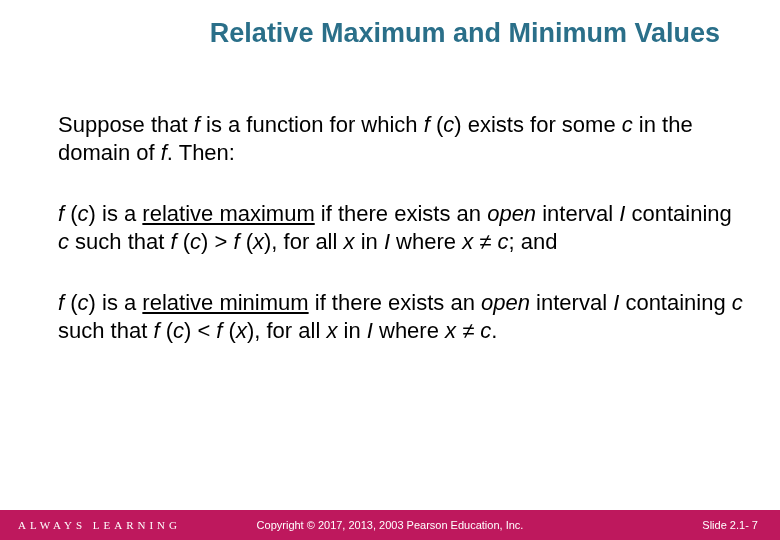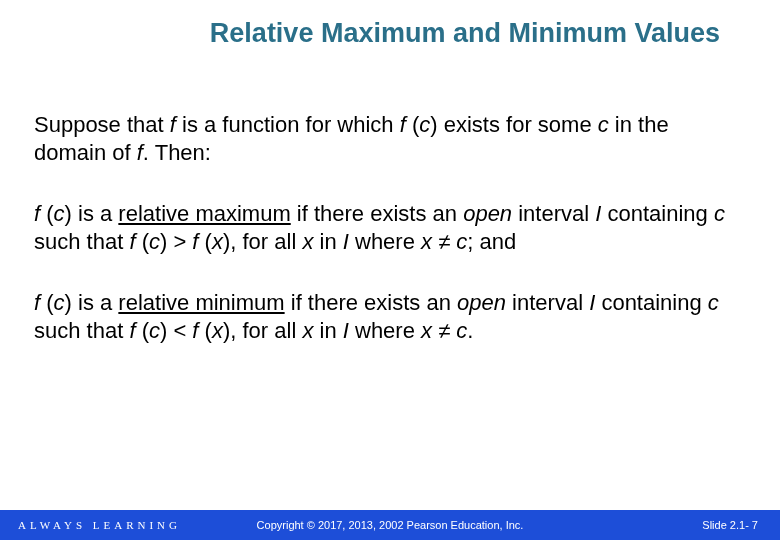--- a/index.html
+++ b/index.html
@@ -25,30 +25,30 @@
     padding-left: 60px;
     padding-right: 60px;
   }
   .body {
     padding: 0 34px;
     margin-top: 62px;
     color: #000;
     font-size: 22px;
     line-height: 1.25;
   }
-  .para { margin-bottom: 34px; }
+  .para { margin-bottom: 34px; margin-left: 24px; }
   .u { text-decoration: underline; }
   em, i { font-style: italic; }
   .footer {
     position: absolute;
     bottom: 0;
     left: 0;
     right: 0;
     height: 30px;
-    background: #1d4ed8;
+    background: #be185d;
     display: flex;
     align-items: center;
     color: #ffffff;
     font-size: 11px;
   }
   .footer .brand {
     letter-spacing: 4px;
     font-size: 11px;
     padding-left: 18px;
     font-weight: 300;
@@ -79,17 +79,17 @@
     <p class="para"><span>Suppose that </span><i>f</i><span> is a function for which </span><i>f </i><span>(</span><i>c</i><span>) exists for some </span><i>c</i><span> in the domain of </span><i>f</i><span>. Then:</span></p>
 
     <p class="para"><i>f </i><span>(</span><i>c</i><span>) is a </span><span class="u">relative maximum</span><span> if there exists an </span><i>open</i><span> interval </span><i>I</i><span> containing </span><i>c</i><span> such that </span><i>f </i><span>(</span><i>c</i><span>) &gt; </span><i>f </i><span>(</span><i>x</i><span>), for all </span><i>x</i><span> in </span><i>I</i><span> where </span><i>x</i><span> ≠ </span><i>c</i><span>; and</span></p>
 
     <p class="para"><i>f </i><span>(</span><i>c</i><span>) is a </span><span class="u">relative minimum</span><span> if there exists an </span><i>open</i><span> interval </span><i>I</i><span> containing </span><i>c</i><span> such that </span><i>f </i><span>(</span><i>c</i><span>) &lt; </span><i>f </i><span>(</span><i>x</i><span>), for all </span><i>x</i><span> in </span><i>I</i><span> where </span><i>x</i><span> ≠ </span><i>c</i><span>.</span></p>
 
   </div>
 
   <div class="footer">
     <span class="brand">ALWAYS LEARNING</span>
-    <span class="copyright">Copyright © 2017, 2013, 2002 Pearson Education, Inc.</span>
+    <span class="copyright">Copyright © 2017, 2013, 2003 Pearson Education, Inc.</span>
     <span class="slidenum">Slide 2.1- 7</span>
   </div>
 
 </div>
 
 </body></html>

